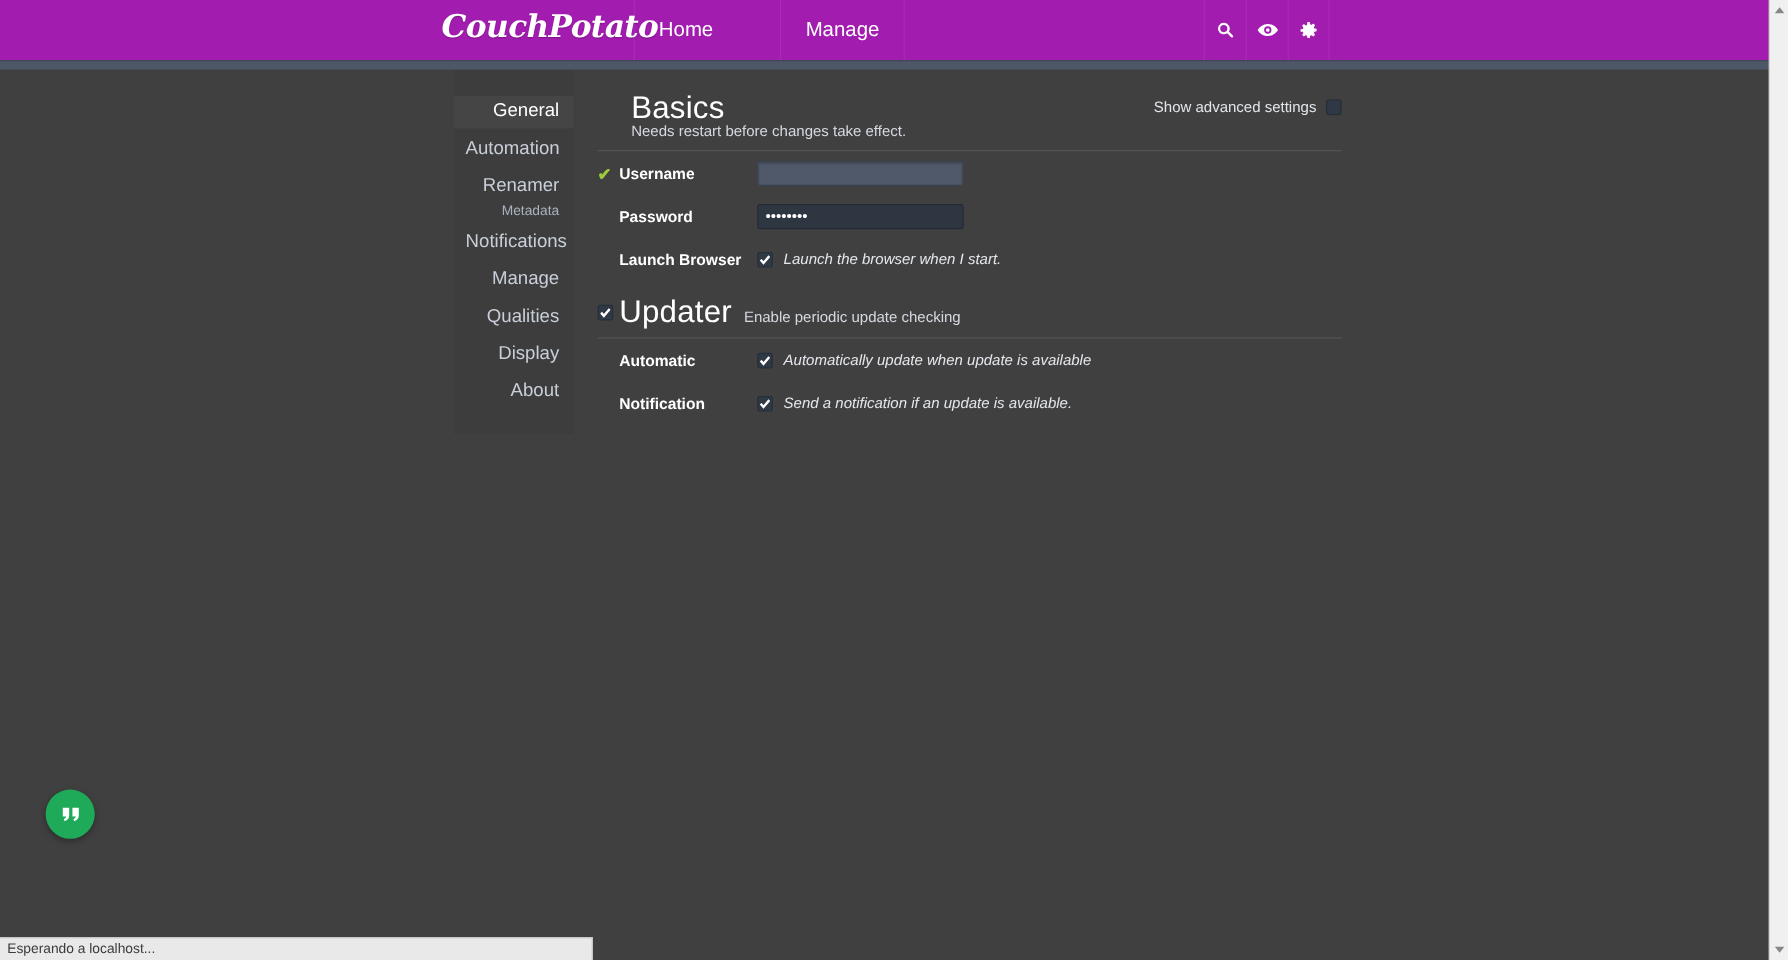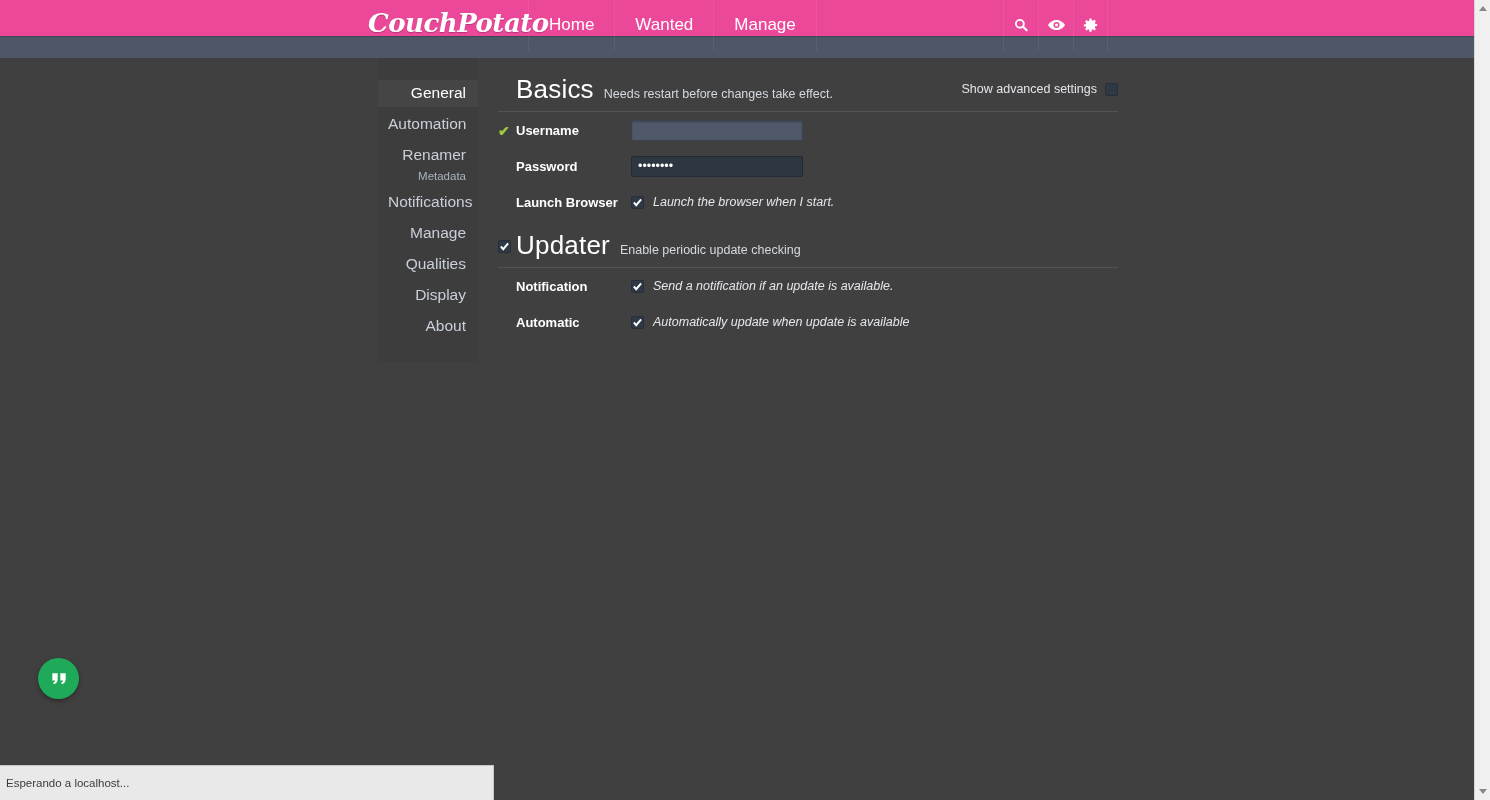--- a/index.html
+++ b/index.html
@@ -41,22 +41,22 @@
     border-right: 4px solid transparent;
   }
   .sb-arrow.up i { border-bottom: 5px solid #878787; }
   .sb-arrow.down i { border-top: 5px solid #878787; }
 
   
   .navbar {
     position: absolute;
     top: 0; left: 0;
     width: 1474px;
-    height: 36px;
-    background: #ec4899;
+    height: 50px;
+    background: #a21caf;
     box-shadow: 0 1px 0 rgba(0,0,0,0.18);
     z-index: 20;
   }
   .nav-inner {
     position: relative;
     width: 100%;
     height: 50px;
   }
   .brand {
     position: absolute;
@@ -71,20 +71,21 @@
     text-shadow: 0 1px 1px rgba(0,0,0,0.25);
     white-space: nowrap;
   }
   .nav-links {
     position: absolute;
     left: 528px;
     top: 0;
     height: 50px;
     display: flex;
     align-items: stretch;
+    gap: 36px;
   }
   .nav-link {
     display: flex;
     align-items: center;
     padding: 0 20px;
     font-size: 17px;
     color: #ffffff;
     text-decoration: none;
     border-left: 1px solid rgba(255,255,255,0.07);
     cursor: pointer;
@@ -164,21 +165,21 @@
   }
   .section { margin-bottom: 4px; }
 
   .section-head {
     position: relative;
     display: flex;
     align-items: baseline;
     padding: 8px 0 9px 18px;
     border-bottom: 1px solid rgba(255,255,255,0.10);
   }
-  .section-head.with-toggle { padding-left: 18px; }
+  .section-head.with-toggle { padding-left: 18px; flex-direction: column; }
   .section-title {
     font-size: 26px;
     font-weight: normal;
     color: #ffffff;
     letter-spacing: 0.2px;
     line-height: 1;
   }
   .section-sub {
     margin-left: 10px;
     font-size: 12.5px;
@@ -302,42 +303,41 @@
     z-index: 40;
   }
   .fab svg { display: block; fill: #ffffff; }
 
   
   .statusbar {
     position: absolute;
     left: 0;
     bottom: 0;
     width: 494px;
-    height: 35px;
+    height: 19px;
     background: #e9e9e9;
     border-top: 1px solid #c8c8c8;
     border-right: 1px solid #c8c8c8;
     display: flex;
     align-items: center;
     padding-left: 6px;
     font-size: 11.5px;
     color: #3b3b3b;
     z-index: 50;
   }
 </style>
 </head>
 <body>
 
 <div class="navbar">
   <div class="nav-inner">
     <div class="brand">CouchPotato</div>
 
     <div class="nav-links">
       <a class="nav-link">Home</a>
-      <a class="nav-link">Wanted</a>
       <a class="nav-link">Manage</a>
     </div>
 
     <div class="nav-icons">
       <div class="nav-icon">
         <svg width="15" height="15" viewBox="0 0 16 16">
           <path d="M6.2 1.1a5.1 5.1 0 1 0 3.05 9.2l3.5 3.5a1.05 1.05 0 0 0 1.5-1.48l-3.5-3.5A5.1 5.1 0 0 0 6.2 1.1zm0 1.9a3.2 3.2 0 1 1 0 6.4 3.2 3.2 0 0 1 0-6.4z"></path>
         </svg>
       </div>
       <div class="nav-icon">
@@ -440,49 +440,49 @@
           <svg width="9" height="9" viewBox="0 0 10 10">
               <polyline points="1,5 3.6,8 9,1.6"></polyline>
             </svg>
         </span>
         <h1 class="section-title">Updater</h1>
         <span class="section-sub">Enable periodic update checking</span>
       </div>
 
       <div class="row">
         <div class="row-label">
+          <span>Automatic</span>
+        </div>
+        <div class="row-field">
+          <label class="check-wrap">
+            <span class="checkbox">
+              <svg width="9" height="9" viewBox="0 0 10 10">
+                  <polyline points="1,5 3.6,8 9,1.6"></polyline>
+                </svg>
+            </span>
+            <span class="check-label">Automatically update when update is available</span>
+          </label>
+        </div>
+      </div>
+
+      <div class="row">
+        <div class="row-label">
           <span>Notification</span>
         </div>
         <div class="row-field">
           <label class="check-wrap">
             <span class="checkbox">
               <svg width="9" height="9" viewBox="0 0 10 10">
                   <polyline points="1,5 3.6,8 9,1.6"></polyline>
                 </svg>
             </span>
             <span class="check-label">Send a notification if an update is available.</span>
           </label>
         </div>
       </div>
-
-      <div class="row">
-        <div class="row-label">
-          <span>Automatic</span>
-        </div>
-        <div class="row-field">
-          <label class="check-wrap">
-            <span class="checkbox">
-              <svg width="9" height="9" viewBox="0 0 10 10">
-                  <polyline points="1,5 3.6,8 9,1.6"></polyline>
-                </svg>
-            </span>
-            <span class="check-label">Automatically update when update is available</span>
-          </label>
-        </div>
-      </div>
     </section>
 
   </main>
 </div>
 
 <div class="fab">
   <svg width="18" height="16" viewBox="0 0 20 18">
     <path d="M2.5 2.5h6v7.2c0 2.6-1.6 4.4-4.2 5.3l-.9-1.9c1.4-.6 2.2-1.4 2.3-2.4H2.5z"></path>
     <path d="M11.5 2.5h6v7.2c0 2.6-1.6 4.4-4.2 5.3l-.9-1.9c1.4-.6 2.2-1.4 2.3-2.4h-3.2z"></path>
   </svg>

